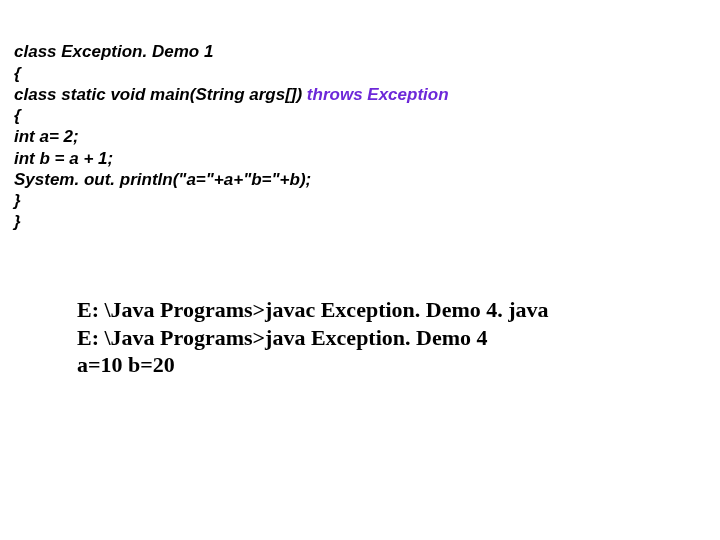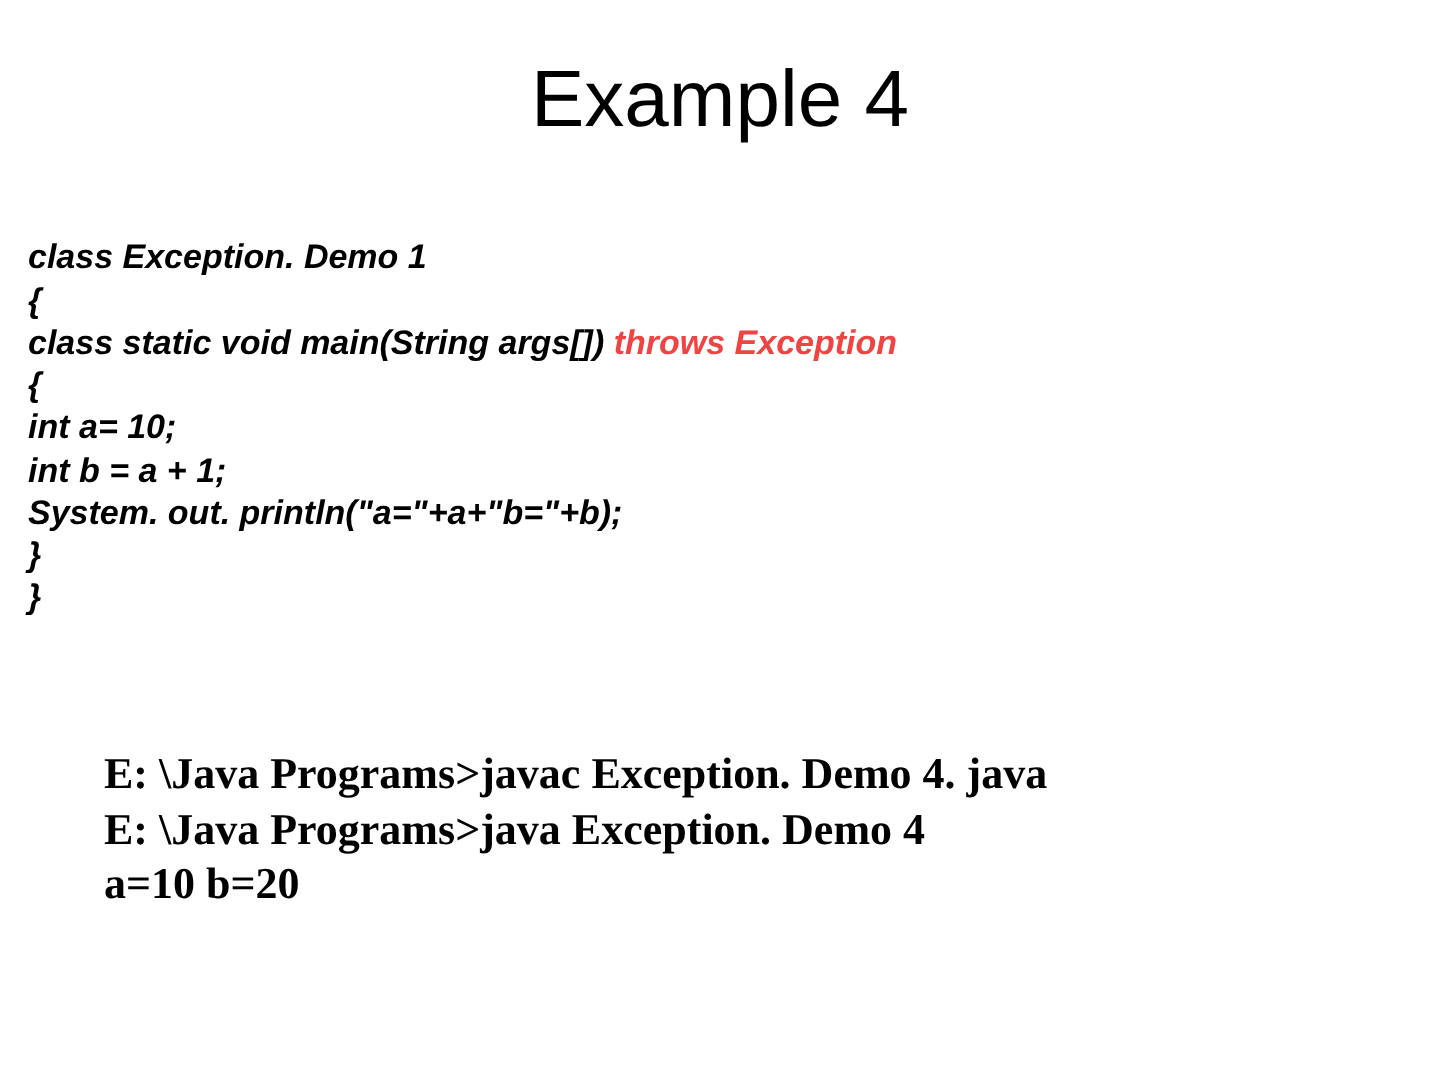--- a/index.html
+++ b/index.html
@@ -25,46 +25,45 @@
     font-weight: normal;
   }
   .code {
     font-size: 17px;
     font-weight: bold;
     font-style: italic;
     line-height: 1.25;
     white-space: pre;
   }
   .throws {
-    color: #ef4444;
+    color: #6d28d9;
     font-weight: bold;
     font-style: italic;
   }
   .output {
     margin-top: 36px;
-    margin-left: 38px;
+    margin-left: 63px;
     font-family: "Times New Roman", Times, serif;
     font-size: 22px;
     font-weight: bold;
     line-height: 1.25;
     white-space: pre;
   }
 </style>
 </head>
 <body>
 
 <div class="slide">
-  <div class="title">Example 4</div>
 
   <div class="code">
 <span>class Exception. Demo 1</span>
 <span>{</span>
 <span>class static void main(String args[]) </span><span class="throws">throws Exception</span>
 <span>{</span>
-<span>int a= 10;</span>
+<span>int a= 2;</span>
 <span>int b = a + 1;</span>
 <span>System. out. println("a="+a+"b="+b);</span>
 <span>}</span>
 <span>}</span></div>
 
   <div class="output">
 <span>E: \Java Programs&gt;javac Exception. Demo 4. java</span>
 <span>E: \Java Programs&gt;java Exception. Demo 4</span>
 <span>a=10 b=20</span></div>
 </div>

